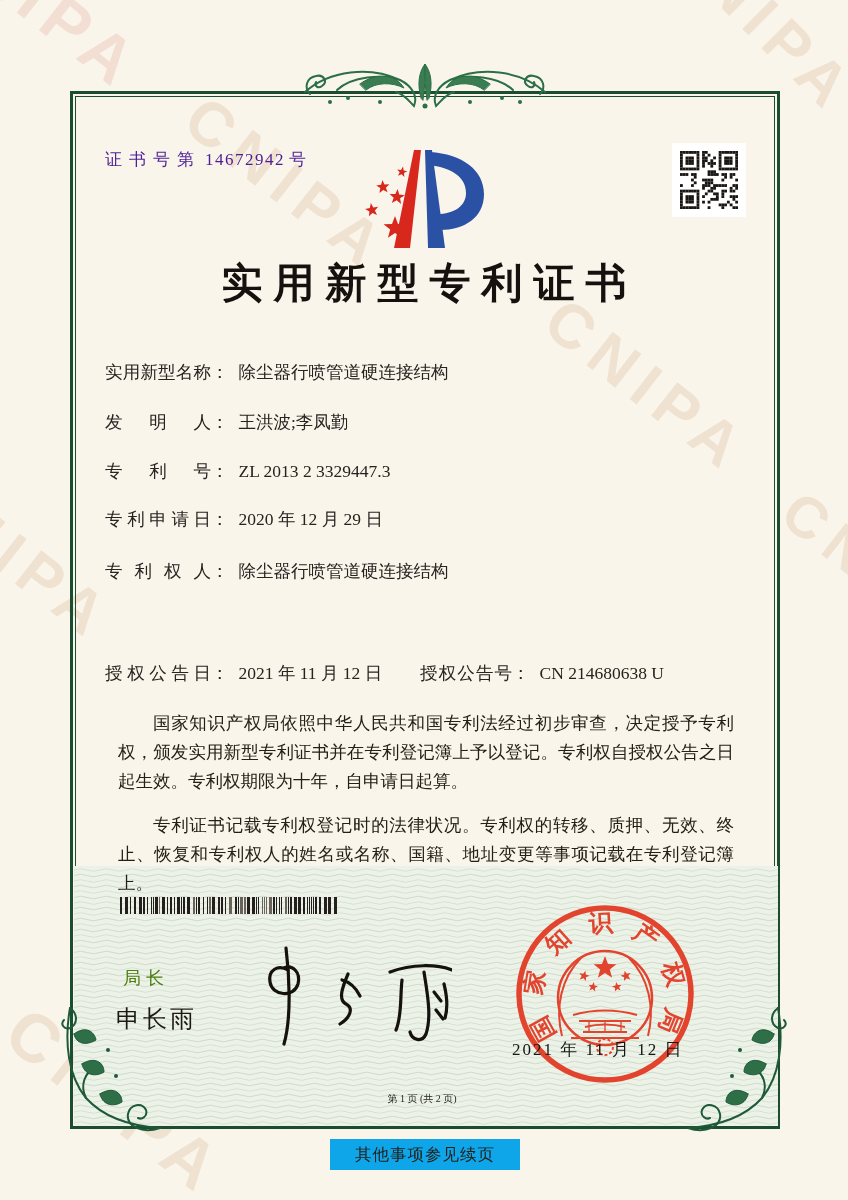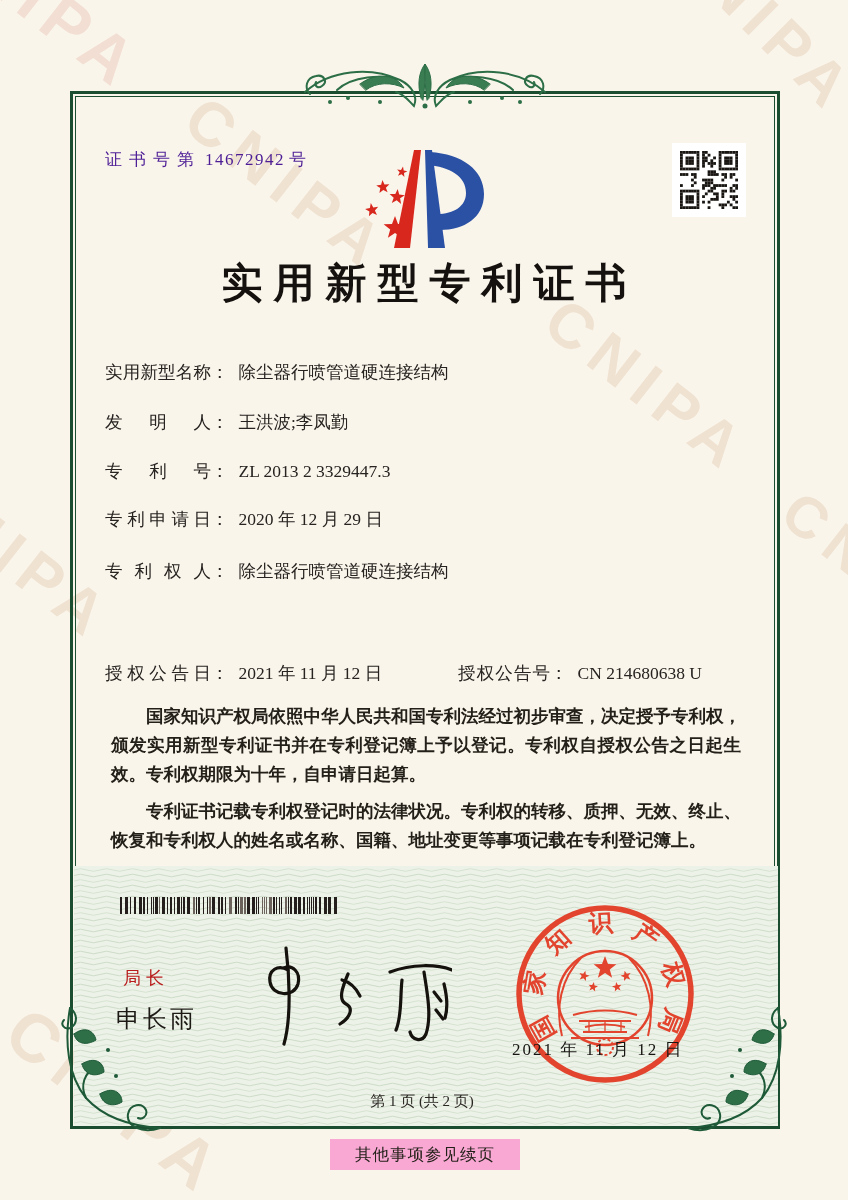--- a/index.html
+++ b/index.html
@@ -41,40 +41,40 @@
   .qr-box{position:absolute; z-index:2; left:672px; top:143px; width:74px; height:74px; background:#ffffff;}
   .qr{position:absolute; left:8px; top:8px; width:58px; height:58px;}
   .doc-title{
     position:absolute; z-index:2; left:0; top:256px; width:100%; text-align:center;
     font-size:41px; font-weight:700; letter-spacing:11px; color:#14110e; text-indent:11px;
   }
   
   .field-row{position:absolute; z-index:2; left:105px; font-size:17.5px; color:#262320; white-space:nowrap;}
   .flabel{display:inline-block; width:106px; text-align:justify; text-align-last:justify; vertical-align:top;}
   .fcolon{margin-right:10px;}
-  .grant{position:absolute; left:353px; top:0; white-space:nowrap;}
+  .grant{position:absolute; left:315px; top:0; white-space:nowrap;}
   .glabel{display:inline-block; width:92px; text-align:justify; text-align-last:justify;}
   
   .body-text{
     position:absolute; z-index:2; left:103px; top:694px; width:646px;
     font-size:17.5px; line-height:29px; text-align:justify; color:#232019;
   }
-  .body-text p{margin:8px; text-indent:2em;font-weight:bold;}
+  .body-text p{margin:15px; text-indent:2em;}
   
   .waves{position:absolute; z-index:1; left:74px; top:866px; width:704px; height:260px;}
   .barcode{position:absolute; z-index:2; left:120px; top:897px; width:218px; height:17px;}
-  .sign-role{position:absolute; z-index:2; left:123px; top:966px; font-size:18px; letter-spacing:5px; color:#b91c1c;}
+  .sign-role{position:absolute; z-index:2; left:123px; top:966px; font-size:18px; letter-spacing:5px; color:#4d7c0f;}
   .sign-name{position:absolute; z-index:2; left:116px; top:1003px; font-size:24px; letter-spacing:3px; color:#1d1a16;}
   .signature{position:absolute; z-index:3; left:252px; top:944px; width:200px; height:104px;}
   .seal{position:absolute; z-index:2; left:505px; top:894px; width:200px; height:200px; opacity:.95;}
   .seal-date{position:absolute; z-index:3; left:512px; top:1038px; font-size:17px; letter-spacing:2px; color:#171512; white-space:nowrap;}
-  .page-info{position:absolute; z-index:2; left:70px; top:1092px; width:704px; text-align:center; font-size:15px; color:#2a2723;}
+  .page-info{position:absolute; z-index:2; left:70px; top:1092px; width:704px; text-align:center; font-size:10px; color:#2a2723;}
   .cont-note{
     position:absolute; z-index:2; left:330px; top:1139px; width:190px; height:31px;
-    background:#f9a8d4; text-align:center; line-height:31px; font-size:16.5px; color:#232019; letter-spacing:1px;
+    background:#0ea5e9; text-align:center; line-height:31px; font-size:16.5px; color:#232019; letter-spacing:1px;
   }
   svg{display:block;}
 </style>
 </head>
 <body>
 
 <div class="page">
 
   <div class="wm wm1">CNIPA</div>
   <div class="wm wm2">CNIPA</div>

